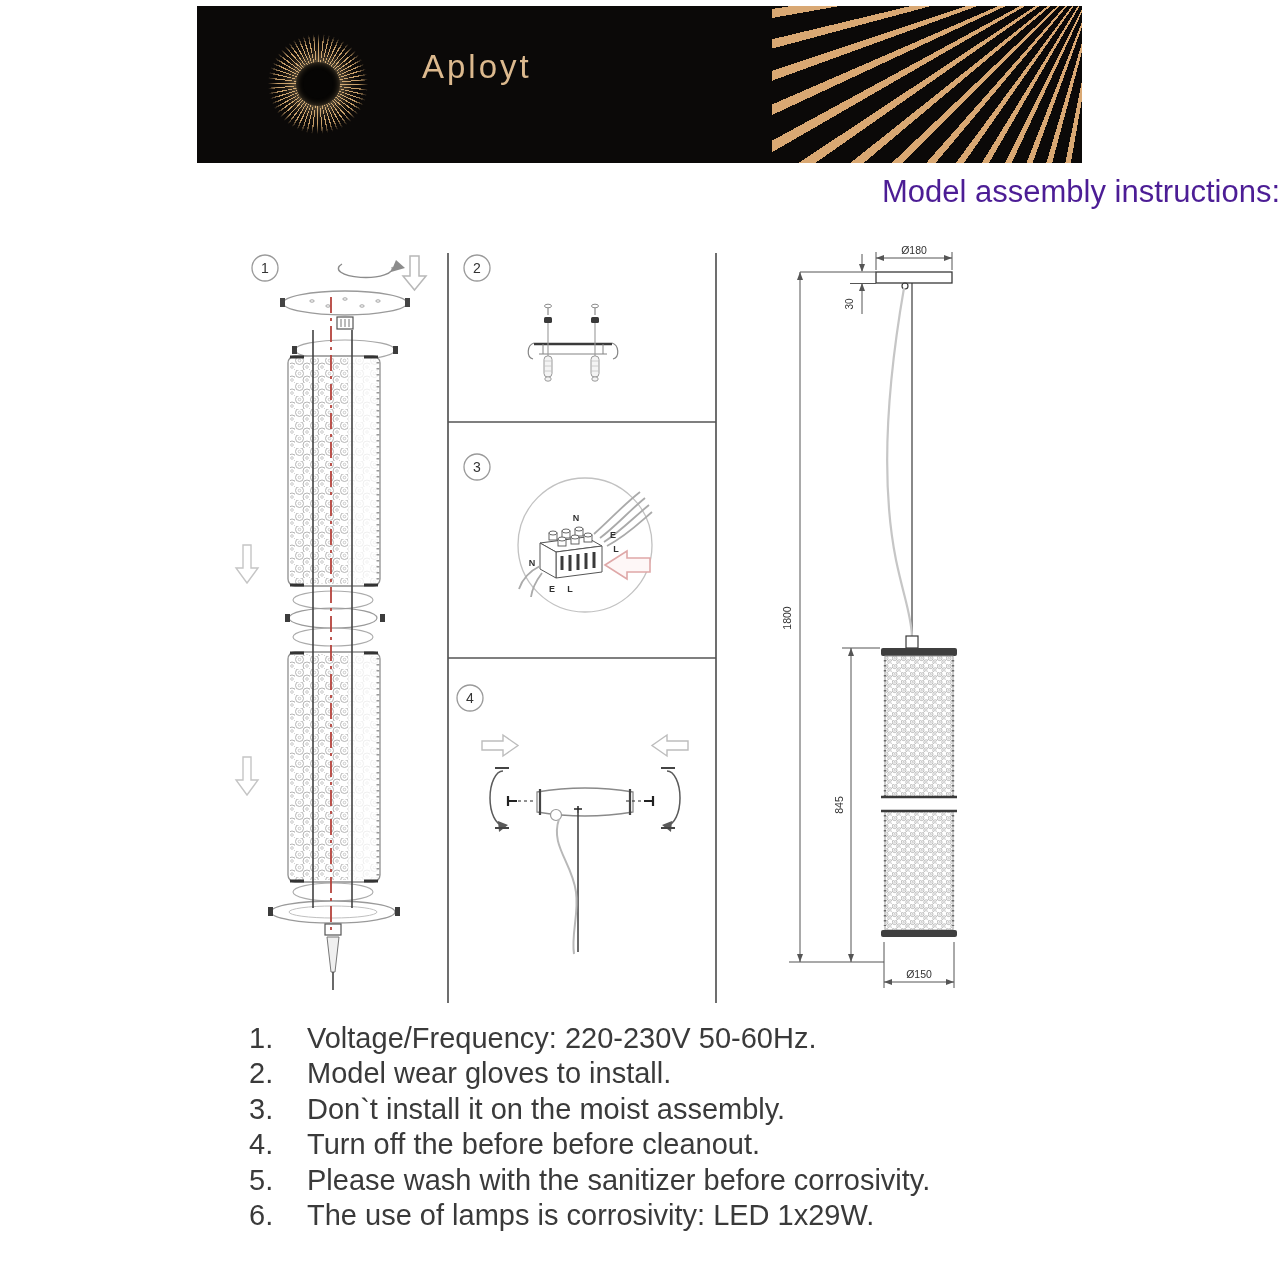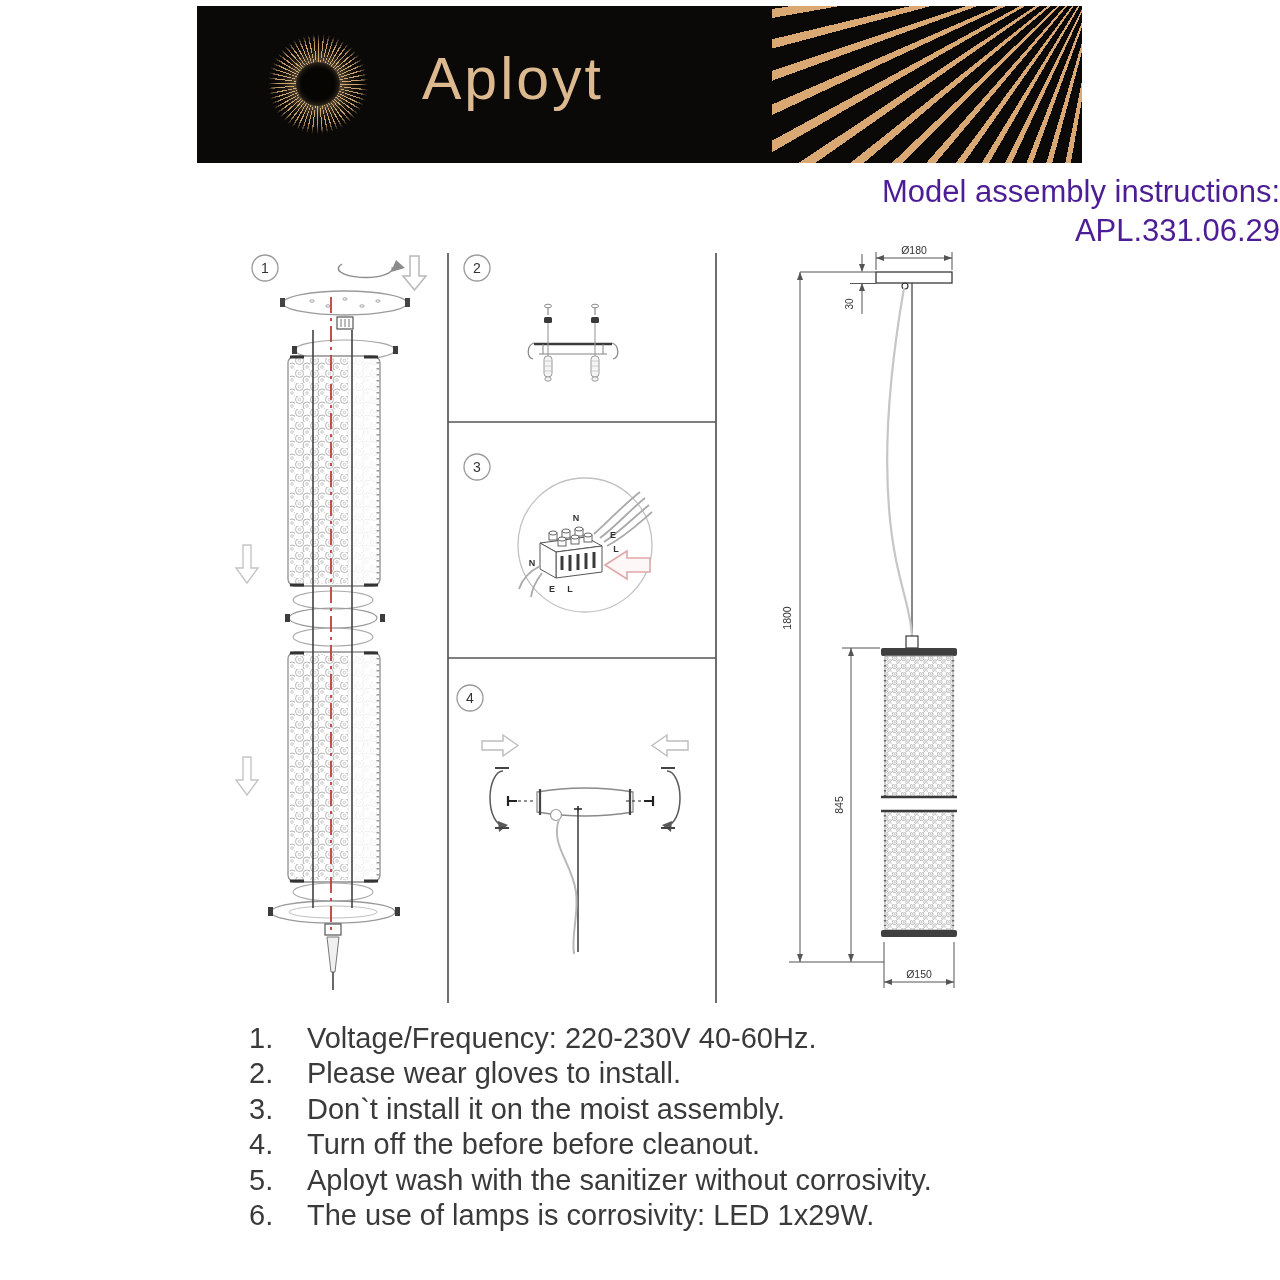--- a/index.html
+++ b/index.html
@@ -12,21 +12,21 @@
             background:#0b0908; overflow:hidden; }
   .logo-rays { position:absolute; left:62px; top:19px; width:118px; height:118px;
     border-radius:50%;
     background:repeating-conic-gradient(#c9a06b 0deg 1.7deg, transparent 1.7deg 6deg);
     -webkit-mask:radial-gradient(circle, transparent 0 17%, #000 21% 48%, transparent 60%);
     mask:radial-gradient(circle, transparent 0 17%, #000 21% 48%, transparent 60%);
   }
   .logo-core { position:absolute; left:99px; top:56px; width:44px; height:44px;
     border-radius:50%; background:#060504;
     box-shadow:0 0 15px 5px rgba(238,202,146,.5), inset 0 0 6px rgba(238,202,146,.35); }
-  .brand { position:absolute; left:225px; top:44px; font-size:59px; line-height:1;
+  .brand { position:absolute; left:225px; top:44px; font-size:33px; line-height:1;
            color:#dcb98e; letter-spacing:3px; font-weight:400; }
   .banner-rays { position:absolute; right:0; top:0; width:310px; height:157px;
     background:repeating-conic-gradient(from 150deg at 108% -30%,
       #d9a873 0deg 1.5deg, transparent 1.5deg 5deg); }
   
   .title { position:absolute; left:0; top:174px; width:100%; text-align:right; color:#4c1d95; }
   .title-l1 { font-size:31px; }
   .title-l2 { font-size:31px; margin-top:3px; }
   
   .diagram { position:absolute; left:190px; top:240px; width:910px; height:775px; }
@@ -43,21 +43,20 @@
 
   <header class="banner">
     <div class="logo-rays"></div>
     <div class="logo-core"></div>
     <span class="brand">Aployt</span>
     <div class="banner-rays"></div>
   </header>
 
   <div class="title">
     <div class="title-l1">Model assembly instructions:</div>
-    <div class="title-l2">APL.331.06.29</div>
   </div>
 
   <svg class="diagram" viewBox="0 0 910 775">
     <defs>
       <pattern id="hcL" width="15" height="13" patternUnits="userSpaceOnUse">
         <circle cx="4.5" cy="3.5" r="4" fill="none" stroke="#adadad" stroke-width="0.9"></circle>
         <circle cx="4.5" cy="3.5" r="1.3" fill="none" stroke="#bcbcbc" stroke-width="0.8"></circle>
         <circle cx="12" cy="10" r="4" fill="none" stroke="#adadad" stroke-width="0.9"></circle>
         <circle cx="12" cy="10" r="1.3" fill="none" stroke="#bcbcbc" stroke-width="0.8"></circle>
       </pattern>
@@ -362,37 +361,37 @@
         <polygon points="694,742 702,739 702,745" fill="#555" stroke="none"></polygon>
         <polygon points="764,742 756,739 756,745" fill="#555" stroke="none"></polygon>
       </g>
       <text x="729" y="738" font-size="10.5" fill="#333" text-anchor="middle">Ø150</text>
     </g>
   </svg>
 
   <div class="notes">
     <div class="note-row">
       <span>1.</span>
-      <span>Voltage/Frequency: 220-230V 40-60Hz.</span>
+      <span>Voltage/Frequency: 220-230V 50-60Hz.</span>
     </div>
     <div class="note-row">
       <span>2.</span>
-      <span>Please wear gloves to install.</span>
+      <span>Model wear gloves to install.</span>
     </div>
     <div class="note-row">
       <span>3.</span>
       <span>Don`t install it on the moist assembly.</span>
     </div>
     <div class="note-row">
       <span>4.</span>
       <span>Turn off the before before cleanout.</span>
     </div>
     <div class="note-row">
       <span>5.</span>
-      <span>Aployt wash with the sanitizer without corrosivity.</span>
+      <span>Please wash with the sanitizer before corrosivity.</span>
     </div>
     <div class="note-row">
       <span>6.</span>
       <span>The use of lamps is corrosivity: LED 1x29W.</span>
     </div>
   </div>
 
 </div>
 
 </body></html>

